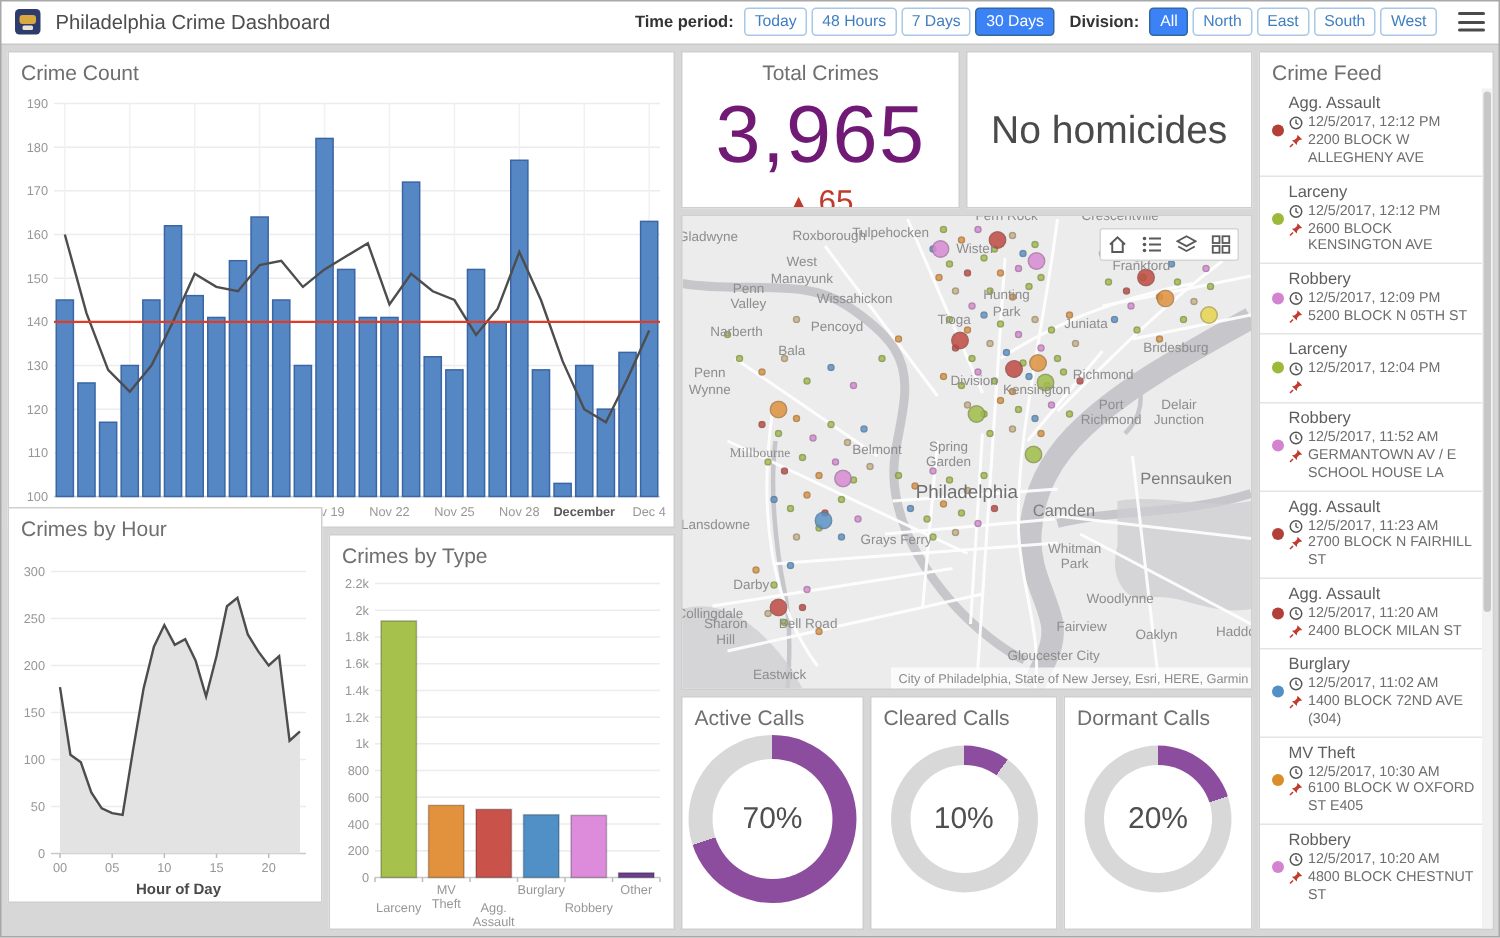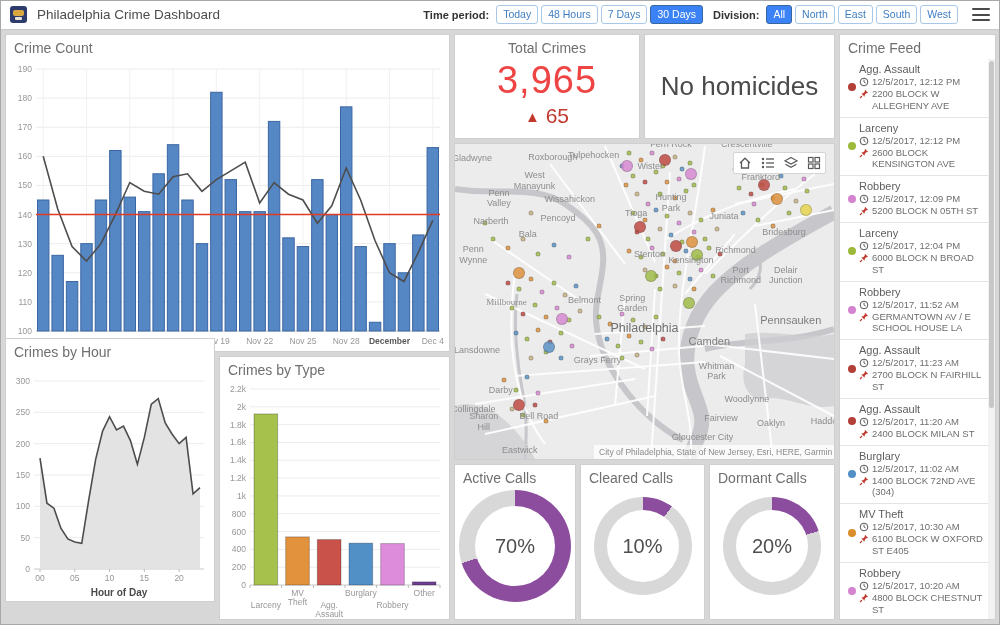--- a/index.html
+++ b/index.html
@@ -24,21 +24,21 @@
   
   .panel{position:absolute;background:#fff;border:1px solid #cfcfcf;box-sizing:border-box;overflow:hidden;}
   .panel-title{color:#6f6f6f;font-size:14px;padding:5px 8px 1px;white-space:nowrap;}
   svg text{font-family:"Liberation Sans","DejaVu Sans",sans-serif;}
   .tick{font-size:8.5px;fill:#979797;}
   .ta-e{text-anchor:end;} .ta-m{text-anchor:middle;}
   .btick{font-weight:bold;fill:#5a5a5a;}
   .axlab{font-size:10px;font-weight:bold;fill:#4a4a4a;text-anchor:middle;}
   
   #p-total{text-align:center;}
-  #total-value{font-size:38px;color:#ef4444;letter-spacing:1px;margin-top:2px;}
+  #total-value{font-size:54px;color:#701a75;letter-spacing:1px;margin-top:2px;}
   #total-change{color:#c23a2e;font-size:21px;margin-top:2px;}
   #total-change .arr{font-size:15px;vertical-align:1px;}
   #p-nohom{display:flex;align-items:center;justify-content:center;}
   #nohom-text{font-size:26px;color:#4a4a4a;}
   
   .donut-wrap{display:flex;align-items:center;justify-content:center;height:118px;}
   .donut{border-radius:50%;position:relative;}
   .donut .hole{position:absolute;background:#fff;border-radius:50%;display:flex;align-items:center;justify-content:center;
                font-size:20px;color:#4f4f4f;}
   
@@ -466,21 +466,21 @@
 Park</div>
         <div class="mlabel" style="left: 80.7%; top: 10.5%;">Frankford</div>
         <div class="mlabel" style="left: 9.5%; top: 24.5%;">Narberth</div>
         <div class="mlabel" style="left: 27.2%; top: 23.5%;">Pencoyd</div>
         <div class="mlabel" style="left: 47.8%; top: 22%;">Tioga</div>
         <div class="mlabel" style="left: 71%; top: 23%;">Juniata</div>
         <div class="mlabel" style="left: 86.8%; top: 27.8%;">Bridesburg</div>
         <div class="mlabel" style="left: 19.2%; top: 28.5%;">Bala</div>
         <div class="mlabel" style="left: 4.8%; top: 35%;">Penn
 Wynne</div>
-        <div class="mlabel" style="left: 51.3%; top: 35%;">Stenton</div>
+        <div class="mlabel" style="left: 51.3%; top: 35%;">Division</div>
         <div class="mlabel" style="left: 62.3%; top: 36.8%;">Kensington</div>
         <div class="mlabel" style="left: 74%; top: 33.5%;">Richmond</div>
         <div class="mlabel" style="left: 75.4%; top: 41.5%;">Port
 Richmond</div>
         <div class="mlabel" style="left: 87.3%; top: 41.5%;">Delair Junction</div>
         <div class="mlabel" style="left: 13.6%; top: 50%; font-family: Liberation Serif, serif;">Millbourne</div>
         <div class="mlabel" style="left: 34.2%; top: 49.5%;">Belmont</div>
         <div class="mlabel" style="left: 46.8%; top: 50.5%;">Spring
 Garden</div>
         <div class="mlabel s2" style="left: 50%; top: 58.5%;">Philadelphia</div>
@@ -640,21 +640,20 @@
               <circle cx="6" cy="6" r="4.6" fill="none" stroke="#555" stroke-width="1.2"></circle>
               <path d="M6 3.2 V6 L8 7.2" fill="none" stroke="#555" stroke-width="1.1"></path>
             </svg>
             <span>12/5/2017, 12:04 PM</span>
           </div>
           <div class="fline">
             <svg width="10" height="10" viewBox="0 0 12 12">
               <path d="M7.2,1 L11,4.8 L8.7,5.2 L7,7 L6.6,9.2 L2.8,5.4 L5,5 L6.8,3.2 Z" fill="#c13b2f"></path>
               <line x1="3.6" y1="8.4" x2="1.2" y2="10.8" stroke="#c13b2f" stroke-width="1.3"></line>
             </svg>
-            <span>6000 BLOCK N BROAD ST</span>
           </div>
         </div>
       </div>
       <div class="feed-entry">
         <div class="fdotcol">
           <div class="fdot" style="background: rgb(211, 131, 207);"></div>
         </div>
         <div class="fbody">
           <div class="ftitle">Robbery</div>
           <div class="fline">

